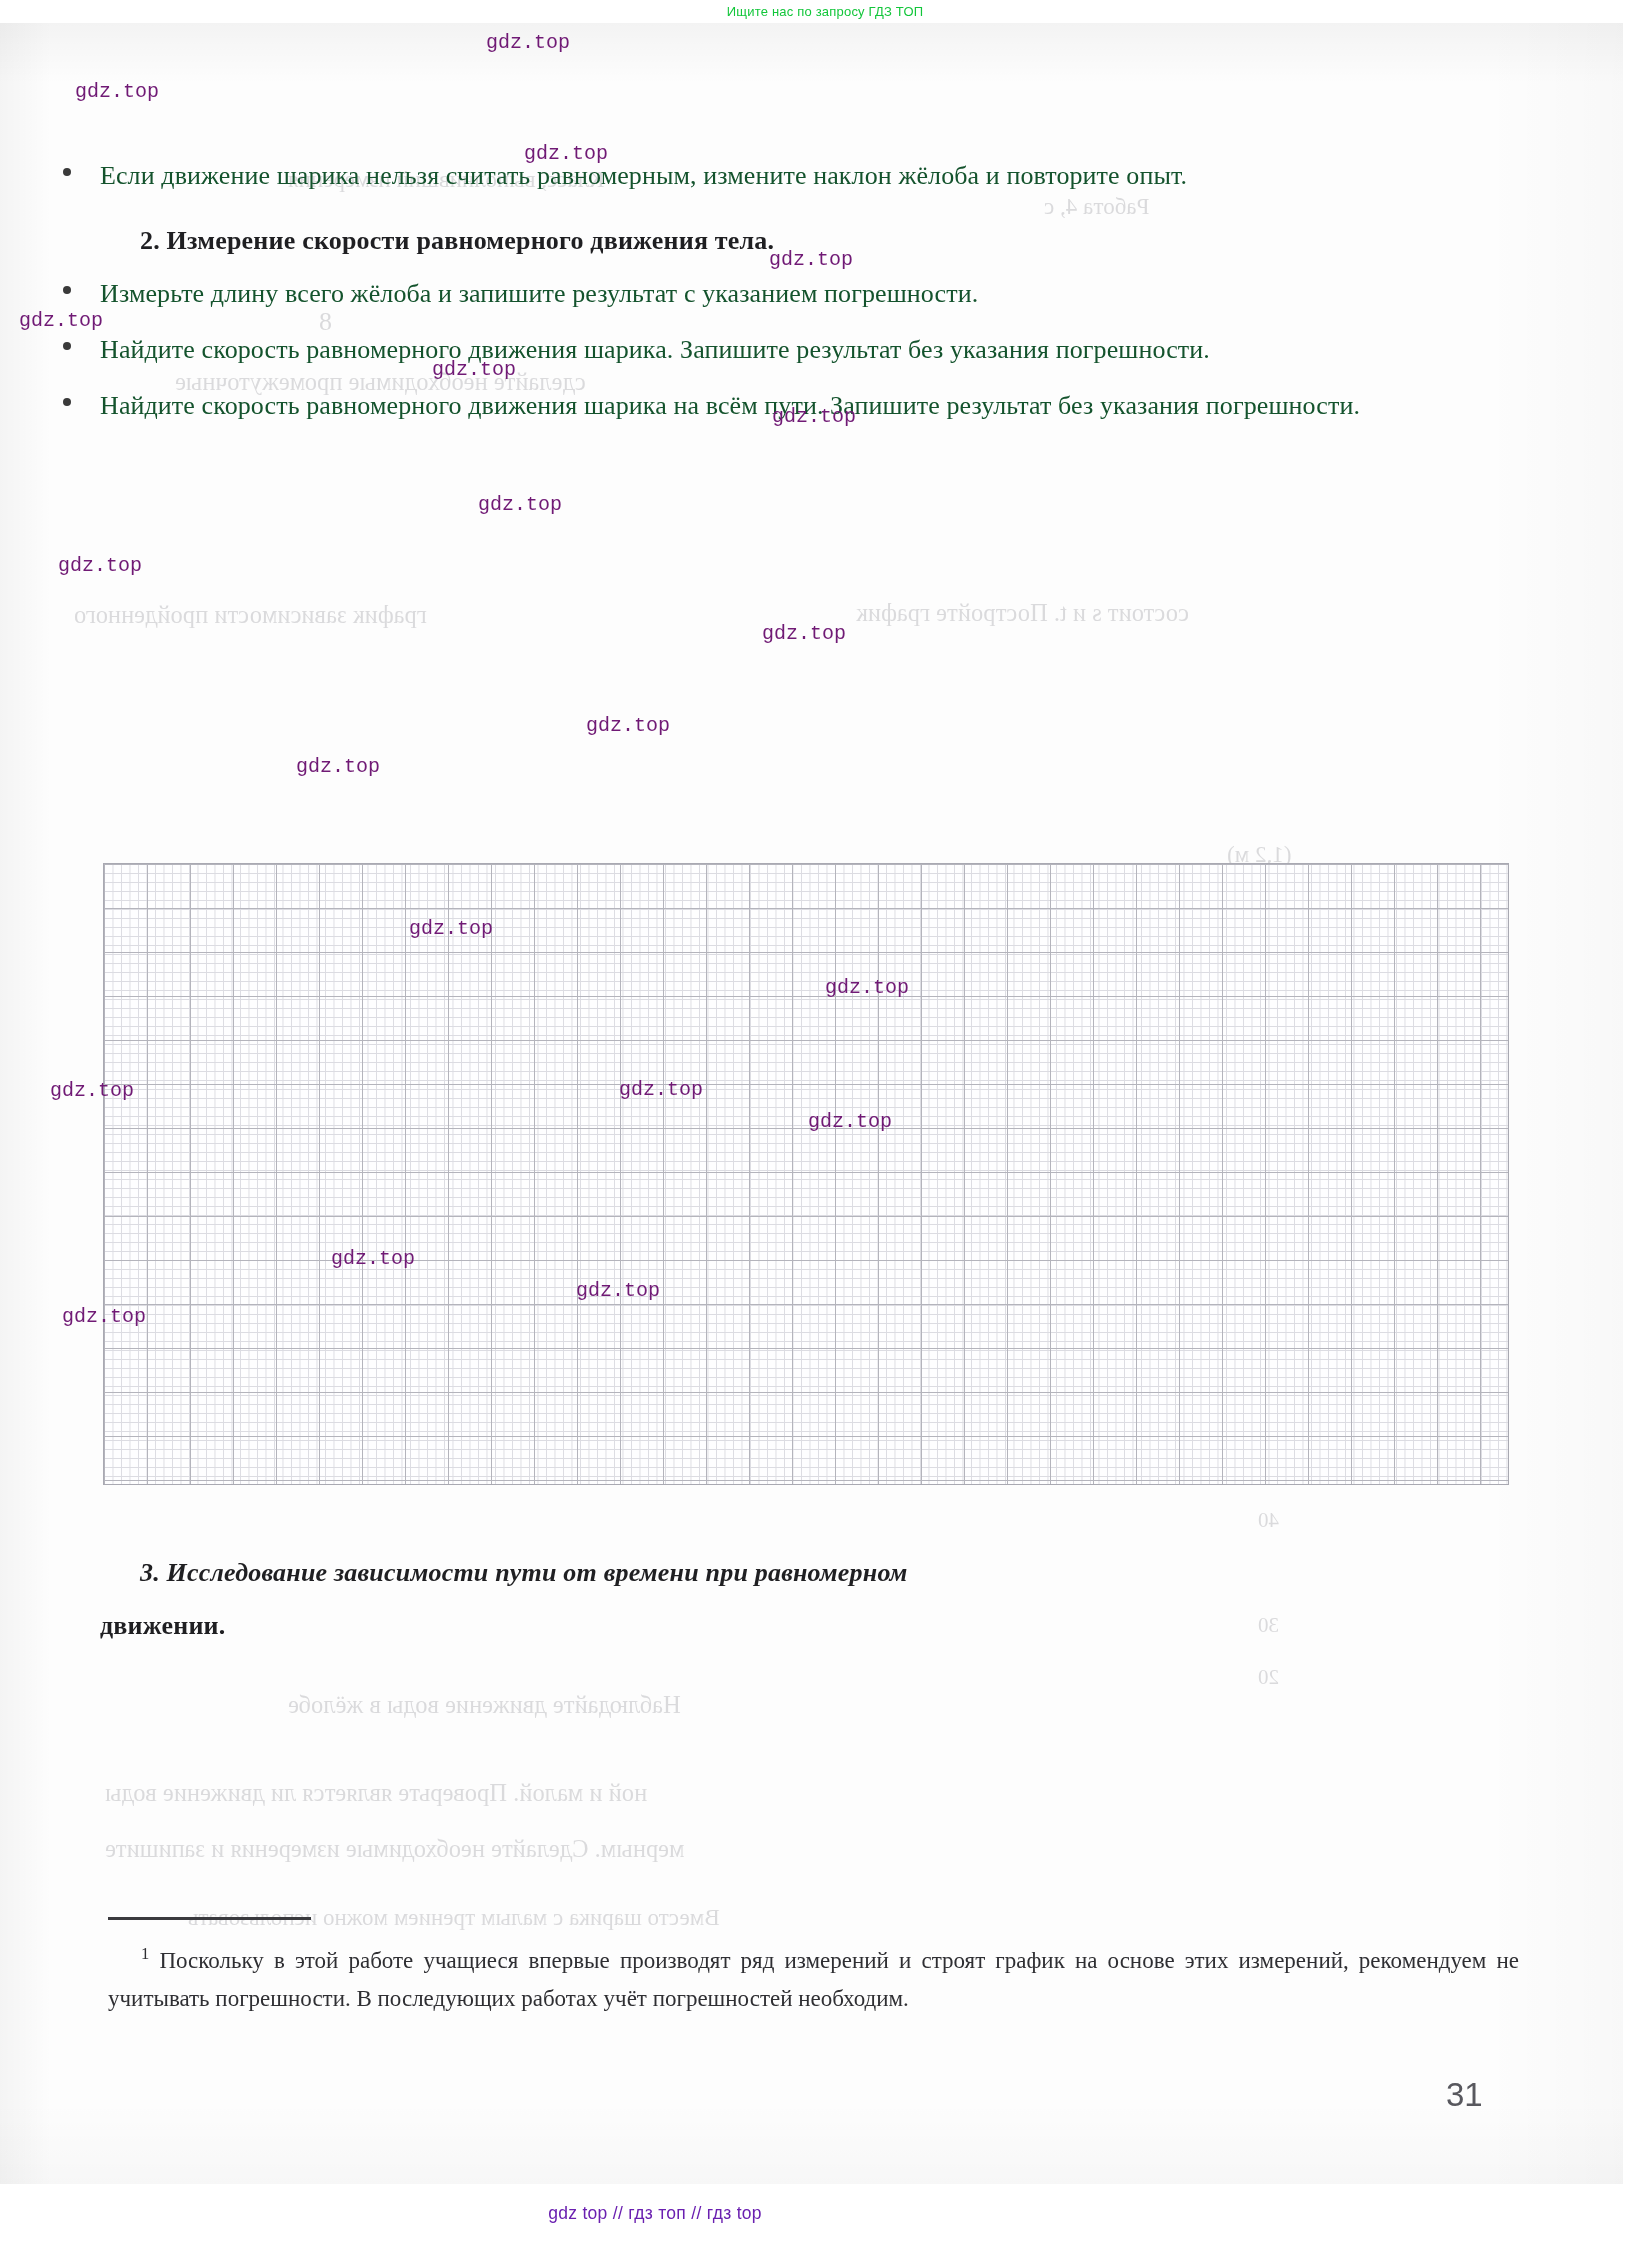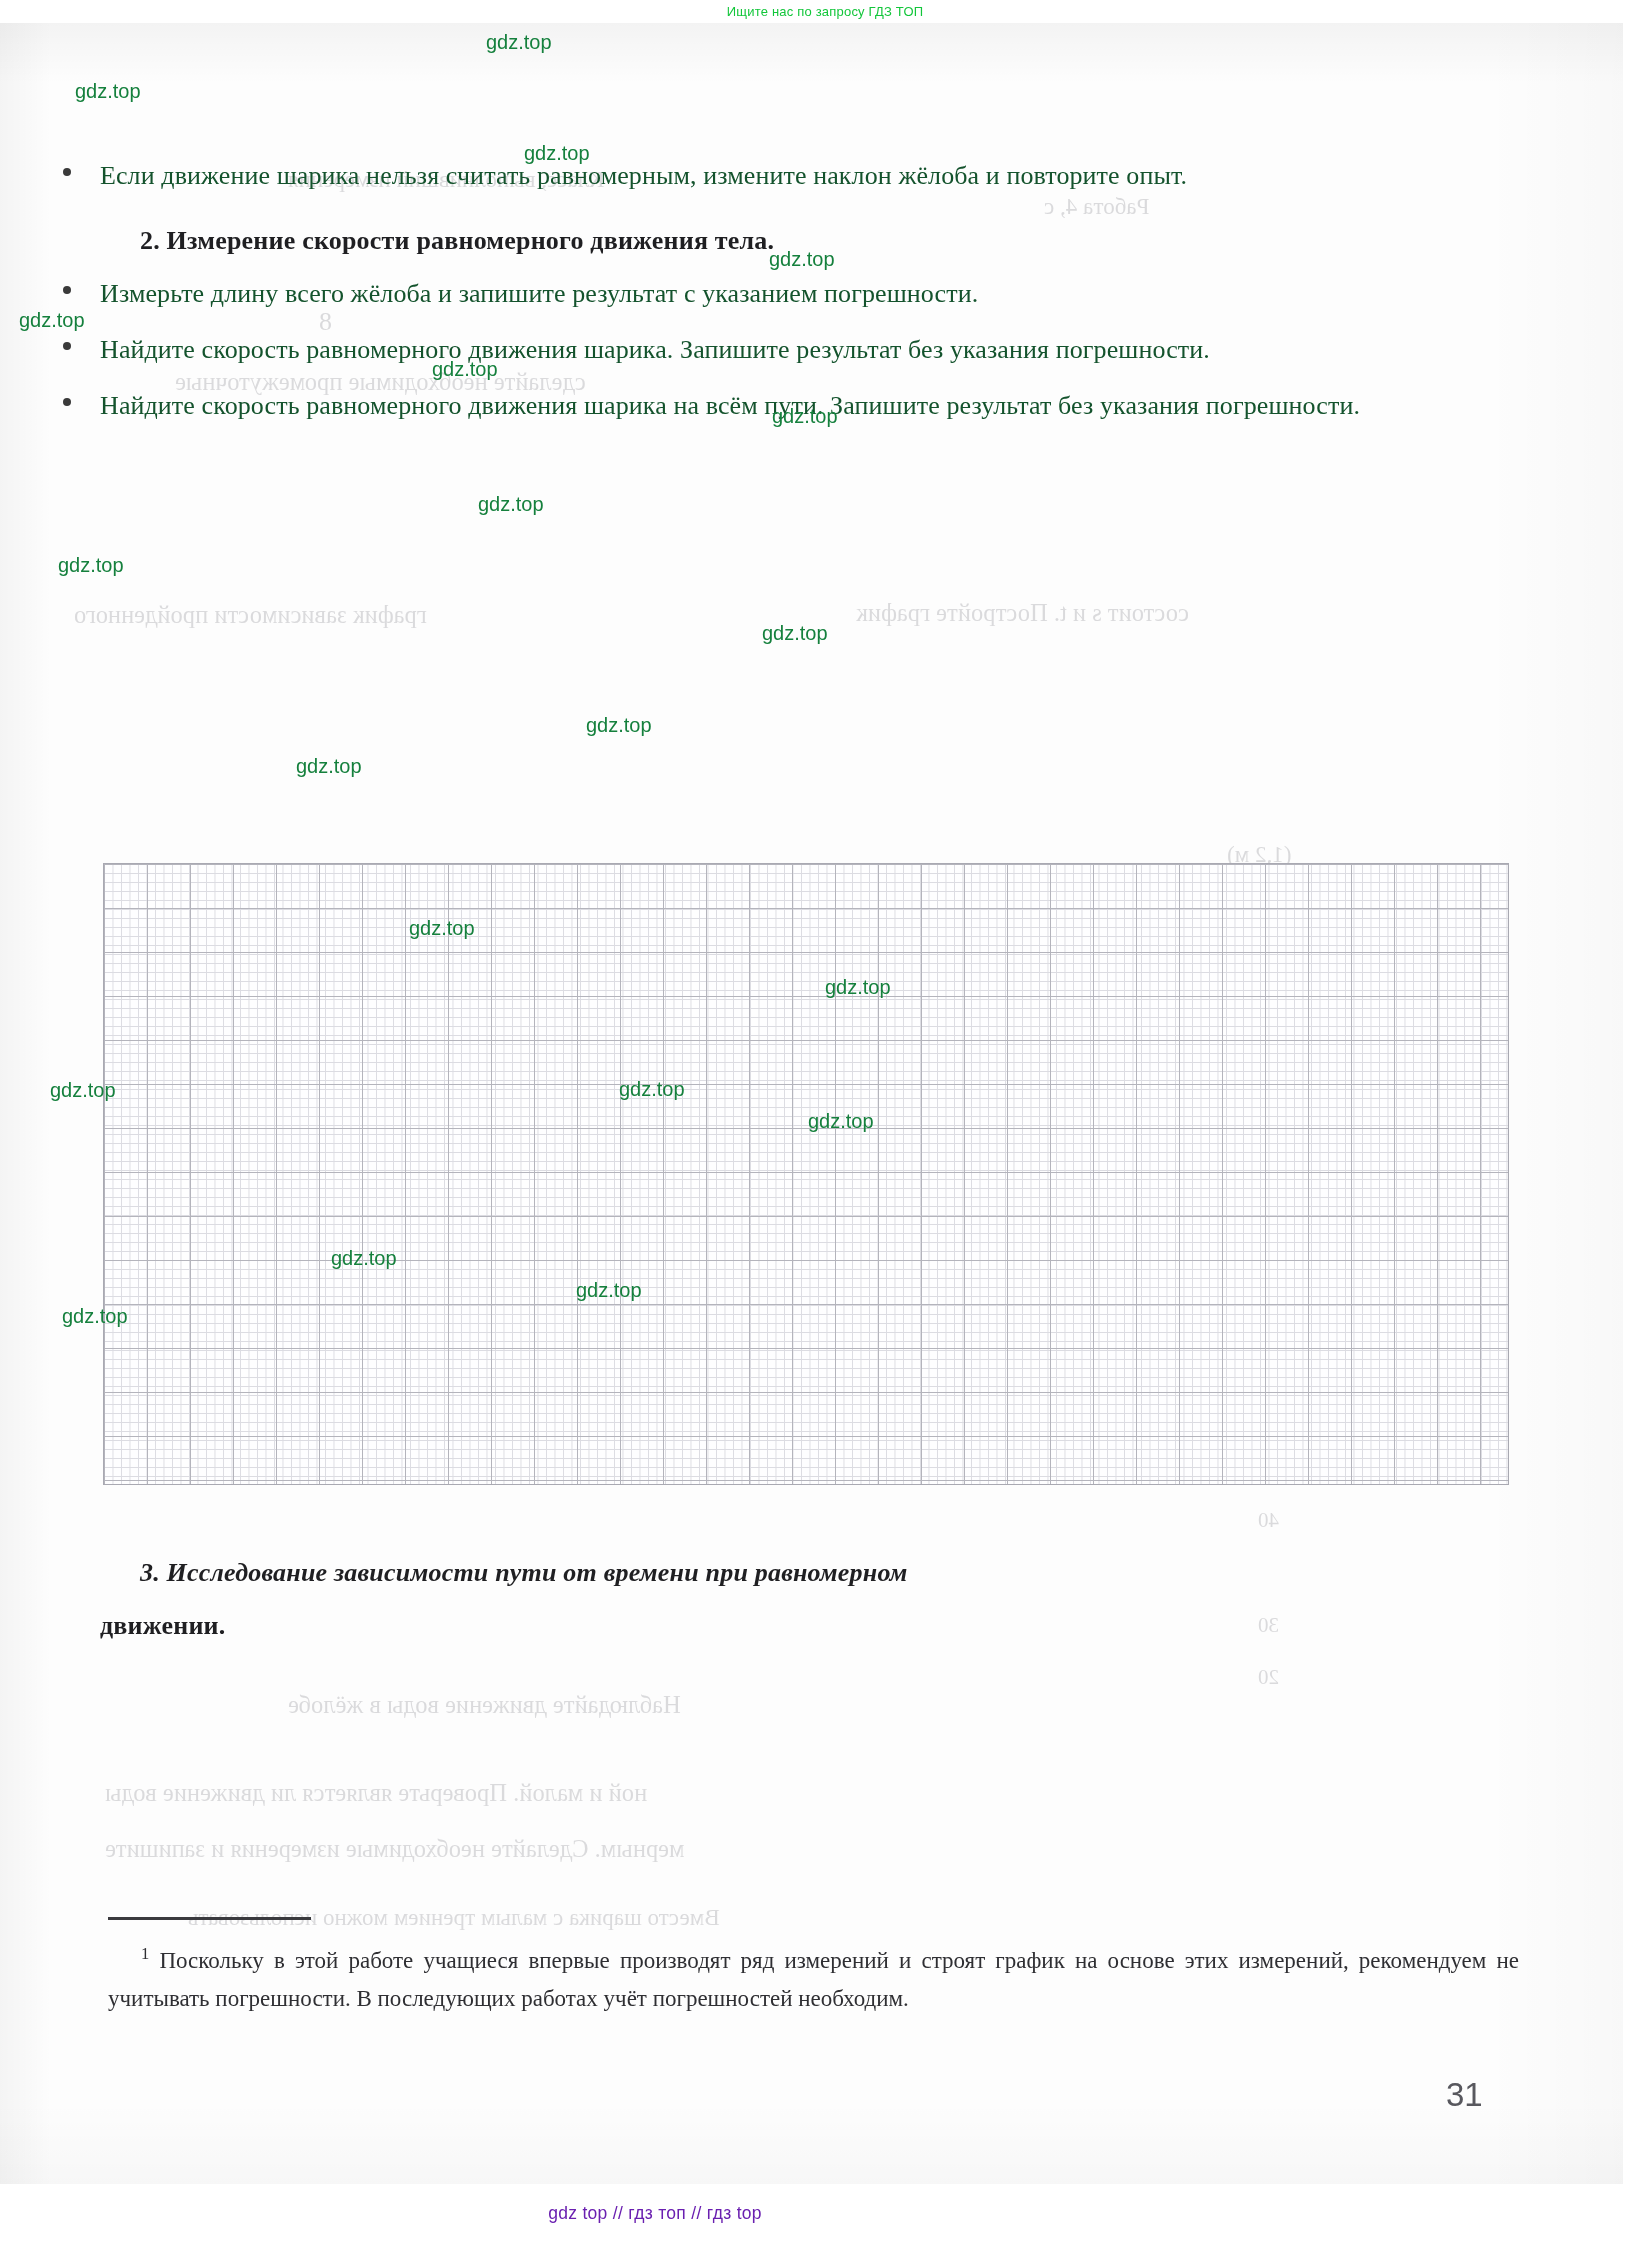--- a/index.html
+++ b/index.html
@@ -181,22 +181,22 @@
     top: 2053px;
     font-size: 33px;
     color: #58585e;
     font-family: "Liberation Sans", sans-serif;
     z-index: 12;
   }
 
   
   .wm {
     position: absolute;
-    color: #15803d;
-    font-family: Liberation Sans, sans-serif;
+    color: #701a75;
+    font-family: Liberation Mono, monospace;
     font-size: 20px;
     white-space: nowrap;
     z-index: 30;
     pointer-events: none;
     user-select: none;
   }
 
   
   .footer-bar {
     position: absolute;

